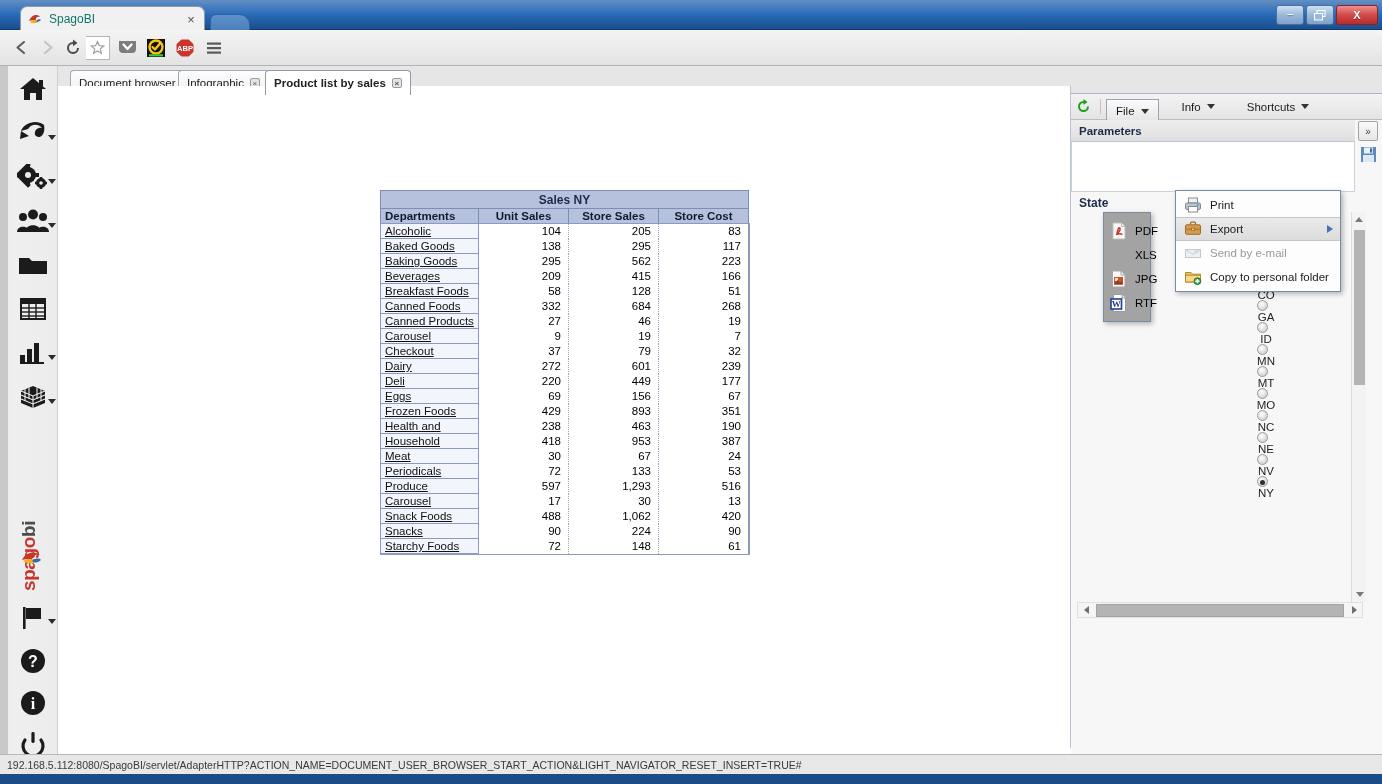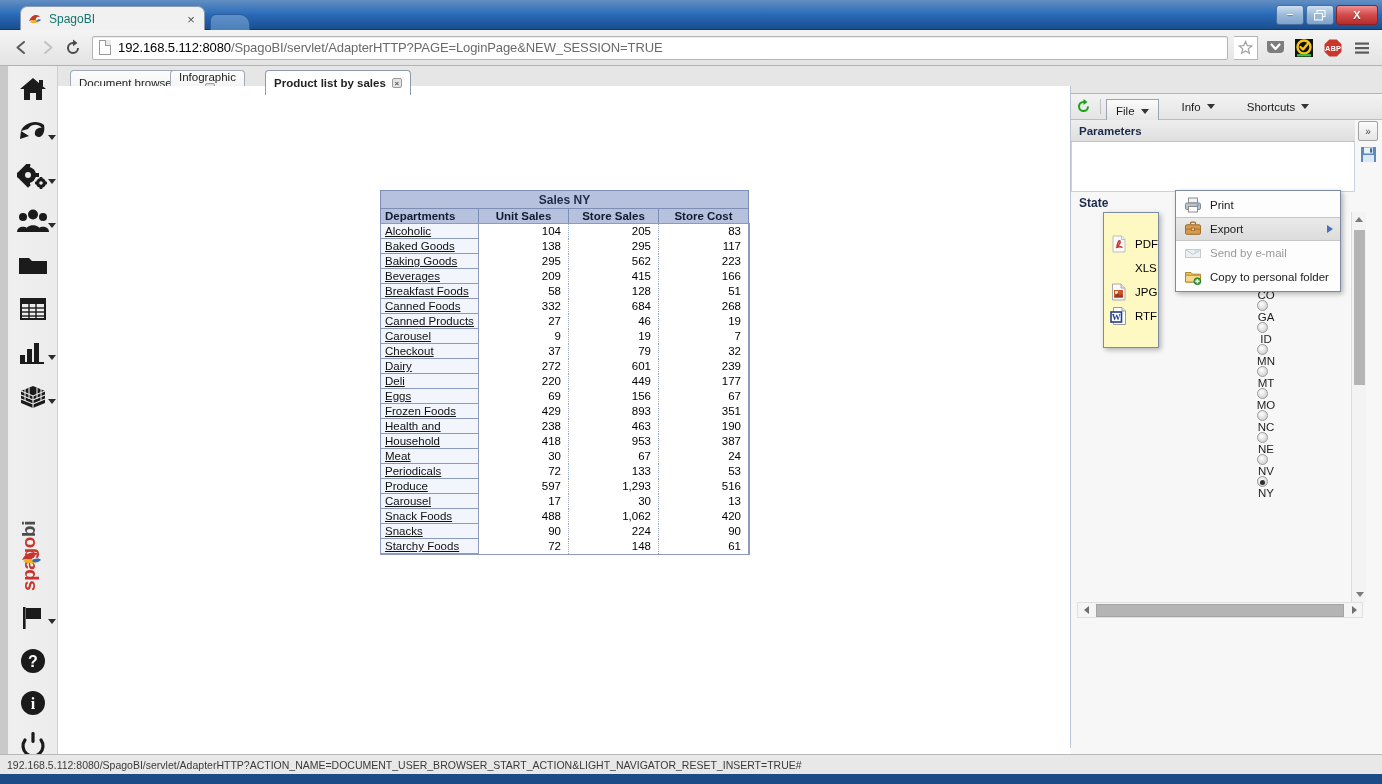--- a/index.html
+++ b/index.html
@@ -265,23 +265,23 @@
     background:#fdfdfd; border:1px solid #7b8ba5;
     box-shadow:2px 2px 5px rgba(0,0,0,.28); z-index:60;
     padding:2px 0;
   }
   .mi { height:24px; display:flex; align-items:center; padding:0 8px; cursor:pointer; font-size:11.5px; color:#1b1b1b; position:relative;}
   .mi .ic { width:18px; height:18px; margin-right:8px; flex:0 0 auto; position:relative; }
   .mi.hi { background:linear-gradient(#eaeaea,#dcdcdc); border-top:1px solid #c6c6c6; border-bottom:1px solid #c6c6c6; }
   .mi.dis { color:#9a9a9a; }
   .mi .sub { position:absolute; right:7px; width:0;height:0;border-top:4px solid transparent;border-bottom:4px solid transparent;border-left:6px solid #4a72b8;}
   #exportmenu {
-    position:absolute; left:1103px; top:146px; width:56px;
-    background:#fef9c3; border:1px solid #7b8ba5;
-    box-shadow:2px 2px 5px rgba(0,0,0,.28); z-index:61; padding:19px 0;
+    position:absolute; left:1103px; top:146px; width:48px;
+    background:#a3a3a3; border:1px solid #7b8ba5;
+    box-shadow:2px 2px 5px rgba(0,0,0,.28); z-index:61; padding:6px 0;
   }
   #exportmenu .emi { height:24px; display:flex; align-items:center; padding:0 5px; cursor:pointer; font-size:11.5px;}
   #exportmenu .emi .ic{width:20px;height:20px;margin-right:6px;flex:0 0 auto;position:relative;}
 
   
   #statusbar {
     position:absolute; left:0; top:754px; width:1382px; height:20px;
     background:#e8e8e8; border-top:1px solid #b8b8b8;
     display:flex; align-items:center; padding-left:7px;
     font-size:10.5px; color:#3a3a3a; white-space:nowrap; overflow:hidden;
@@ -337,24 +337,20 @@
       <svg width="19" height="19" viewBox="0 0 19 19">
           <path d="M7 4 L13.5 9.5 L7 15" fill="none" stroke="#c2c2c2" stroke-width="2" stroke-linecap="round" stroke-linejoin="round"></path>
         </svg>
     </div>
     <div class="navicon">
       <svg width="20" height="20" viewBox="0 0 20 20">
         <path d="M16 10 A6 6 0 1 1 10 4 L10 1.5 L14.5 5 L10 8.2 L10 6 A4 4 0 1 0 14 10 Z" fill="#4a4a4a"></path>
       </svg>
     </div>
 
-    <div id="omnibox">
-      <span class="page-icon"></span>
-      <span class="url"><span class="host">192.168.5.112:8080</span><span class="rest">/SpagoBI/servlet/AdapterHTTP?PAGE=LoginPage&amp;NEW_SESSION=TRUE</span></span>
-    </div>
     <div id="star">
       <svg width="15" height="15" viewBox="0 0 15 15">
           <path d="M7.5 1.5 L9.3 5.6 L13.7 6 L10.3 8.9 L11.4 13.2 L7.5 10.9 L3.6 13.2 L4.7 8.9 L1.3 6 L5.7 5.6 Z" fill="none" stroke="#a0a0a0" stroke-width="1.2"></path>
         </svg>
     </div>
 
     <div class="extico">
       <svg width="21" height="21" viewBox="0 0 21 21">
         <path d="M2 4 H19 V12 A4 4 0 0 1 15 16 H6 A4 4 0 0 1 2 12 Z" fill="#7d7d7d"></path>
         <path d="M6.5 7.5 L10.5 12 L14.5 7.5" fill="none" stroke="#fff" stroke-width="2.2" stroke-linecap="round" stroke-linejoin="round"></path>
@@ -515,21 +511,21 @@
           <path d="M5 8 A10 10 0 1 0 21 8" fill="none" stroke="#1b1b1b" stroke-width="3.2" stroke-linecap="round"></path>
           <rect x="11.4" y="0" width="3.2" height="11" rx="1.4" fill="#1b1b1b"></rect>
         </svg>
       </div>
     </div>
 
     <div id="tabstrip">
       <div class="dtab" style="left:12px;">
         <span>Document browser</span>
       </div>
-      <div class="dtab" style="left:112px;flex-direction:column;">
+      <div class="dtab" style="left:120px;">
         <span>Infographic</span>
         <span class="x">×</span>
       </div>
       <div class="dtab active" style="left:207px;">
         <span>Product list by sales</span>
         <span class="x">×</span>
       </div>
     </div>
 
     <div id="canvas">

